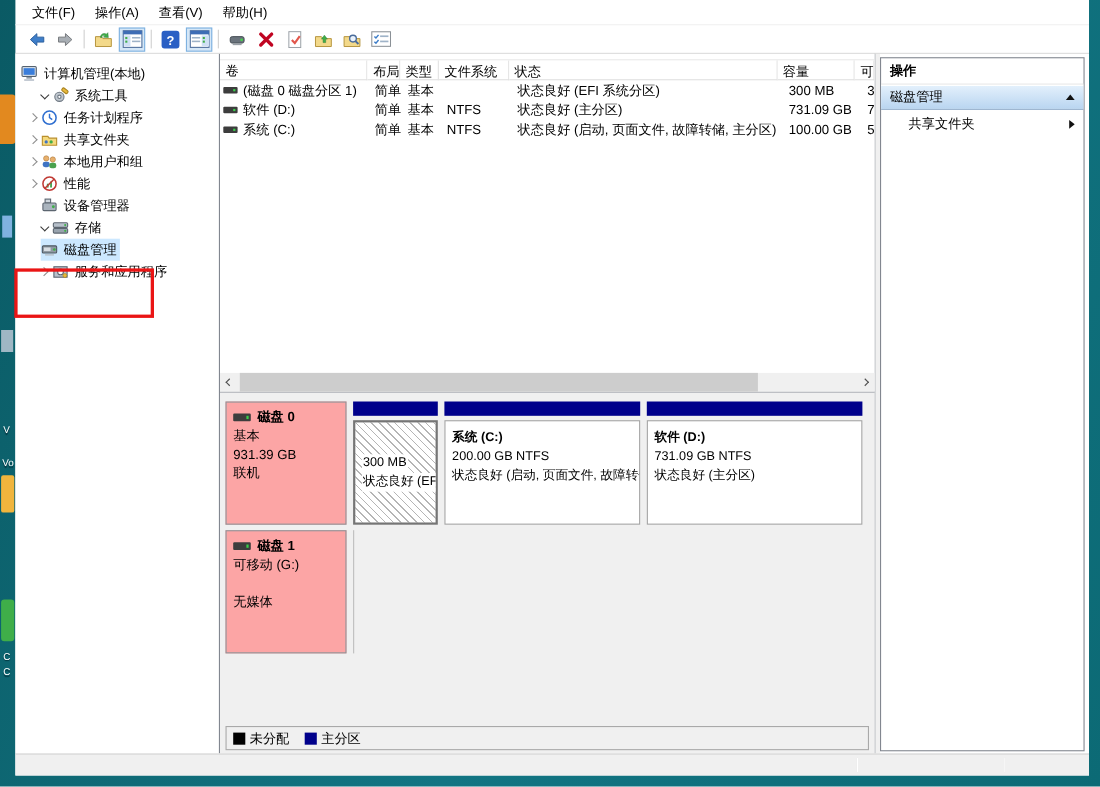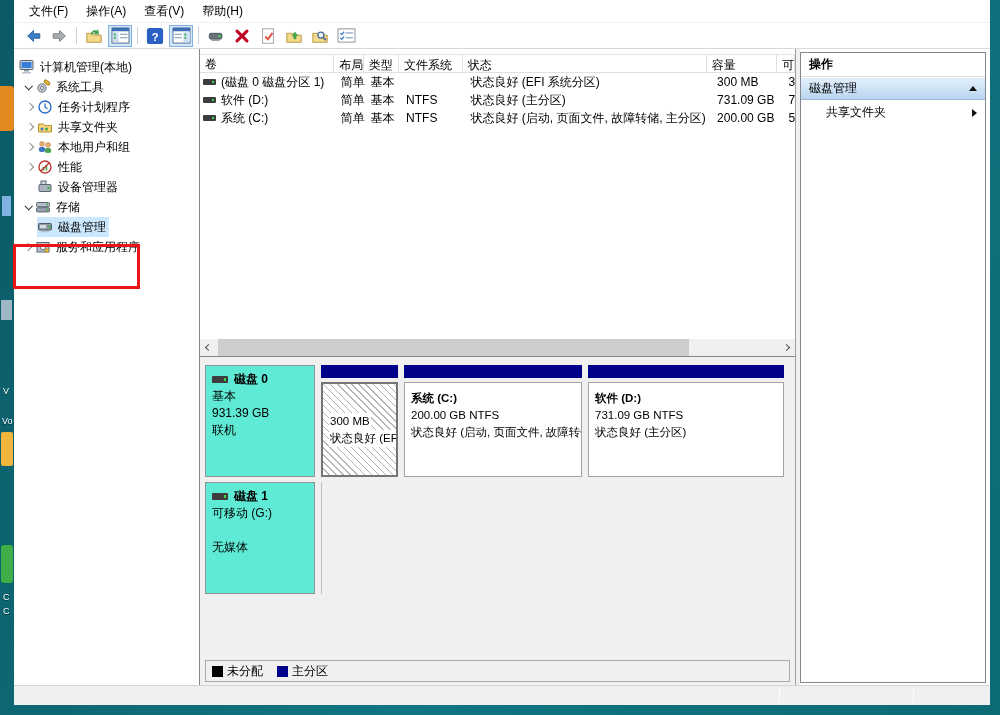--- a/index.html
+++ b/index.html
@@ -29,21 +29,21 @@
   .main { flex:1 1 auto; display:flex; min-height:0; }
   .tree { width:186px; flex:0 0 auto; border-right:1px solid #828790; background:#fff; padding-top:8px; overflow:hidden; }
   .trow { height:20px; display:flex; align-items:center; white-space:nowrap; }
   .chev-slot { width:15px; flex:0 0 auto; display:flex; align-items:center; justify-content:center; }
   .chev { width:6px; height:6px; border-right:1.4px solid #8f8f8f; border-bottom:1.4px solid #8f8f8f; }
   .chev.right { transform:rotate(-45deg); }
   .chev.down { transform:rotate(45deg) translateY(-1px); border-color:#3c3c3c; }
   .ticon { width:18px; flex:0 0 auto; display:flex; align-items:center; }
   .tlabel { padding:0 3px; }
   .tsel { display:flex; align-items:center; height:100%; }
-  .lvl0 { padding-left:5px; } .lvl1 { padding-left:6px; } .lvl2 { padding-left:8px; }
+  .lvl0 { padding-left:5px; } .lvl1 { padding-left:18px; } .lvl2 { padding-left:8px; }
   
   .center { flex:1 1 auto; display:flex; flex-direction:column; min-width:0; border-right:1px solid #9aa0a6; }
   .vollist { height:308px; flex:0 0 auto; background:#fff; display:flex; flex-direction:column; border-bottom:1px solid #828790; }
   .vheader { display:flex; height:19px; margin-top:5px; border-top:1px solid #e3e3e3; flex:0 0 auto; }
   .vh { background:#fff; border-right:1px solid #e0e0e0; border-bottom:1px solid #e0e0e0; padding:2px 0 0 5px; overflow:hidden; white-space:nowrap; }
   .vrow { display:flex; height:18px; align-items:center; flex:0 0 auto; }
   .vc { padding-left:5px; overflow:hidden; white-space:nowrap; height:18px; line-height:18px; }
   .c0 { width:137px; display:flex; align-items:center; }
   .c1 { width:30px; } .c2 { width:36px; } .c3 { width:65px; }
   .c4 { width:249px; } .c5 { width:72px; } .c6 { flex:1 1 auto; }
@@ -52,21 +52,21 @@
   .vspacer { flex:1 1 auto; }
   .hscroll { height:17px; flex:0 0 auto; background:#f0f0f0; display:flex; align-items:center; }
   .sbtn { width:17px; height:17px; display:flex; align-items:center; justify-content:center; flex:0 0 auto; }
   .sbtn .chev { border-color:#505050; width:5px; height:5px; }
   .chev.left { transform:rotate(135deg); }
   .strack { flex:1 1 auto; height:17px; position:relative; }
   .sthumb { position:absolute; left:1px; top:0; height:17px; width:84%; background:#cdcdcd; }
   
   .diskpane { flex:1 1 auto; background:#f0f0f0; padding:8px 5px 3px 5px; display:flex; flex-direction:column; min-height:0; }
   .diskrow { display:flex; gap:6px; height:112px; flex:0 0 auto; margin-bottom:5px; }
-  .dlabel { width:110px; flex:0 0 auto; border:1px solid #8f9499; background:#5eead4; padding:5px 6px; font-size:12px; line-height:17px; }
+  .dlabel { width:110px; flex:0 0 auto; border:1px solid #8f9499; background:#fca5a5; padding:5px 6px; font-size:12px; line-height:17px; }
   .dname { font-weight:bold; display:flex; align-items:center; gap:6px; }
   .ddisk-icon { display:inline-block; width:16px; height:7px; background:#3d3d3d; border-radius:1px; position:relative; }
   .ddisk-icon::after { content:""; position:absolute; right:2px; top:2px; width:2.5px; height:2.5px; background:#39d04a; }
   .parts { display:flex; gap:6px; flex:1 1 auto; min-width:0; }
   .pcell { display:flex; flex-direction:column; flex:0 0 auto; }
   .pstrip { height:13px; flex:0 0 auto; }
   .pbox { flex:1 1 auto; margin-top:4px; background:#fff; border:1px solid #a3a3a3; padding:7px 6px 0 6px; overflow:hidden; font-size:11.5px; line-height:17px; white-space:nowrap; }
   .pbox.hatched { border:2px solid #757575; background:repeating-linear-gradient(45deg,#ffffff 0 4px,#b5b5b5 4px 5px); display:flex; flex-direction:column; justify-content:center; padding-top:0; }
   .pbox.hatched span { background:#fff; align-self:flex-start; padding:0 1px; }
   .ptitle { font-weight:bold; }
@@ -377,21 +377,21 @@
         </div>
         <div class="vrow">
           <span class="vc c0" style="padding-left:0;">
               <span class="vdisk-icon"></span>
               <span>系统 (C:)</span>
             </span>
           <span class="vc c1">简单</span>
           <span class="vc c2">基本</span>
           <span class="vc c3">NTFS</span>
           <span class="vc c4">状态良好 (启动, 页面文件, 故障转储, 主分区)</span>
-          <span class="vc c5">200.00 GB</span>
+          <span class="vc c5">100.00 GB</span>
           <span class="vc c6">5</span>
         </div>
         <div class="vspacer"></div>
         <div class="hscroll">
           <span class="sbtn">
               <span class="chev left"></span>
             </span>
           <span class="strack">
               <span class="sthumb"></span>
             </span>

